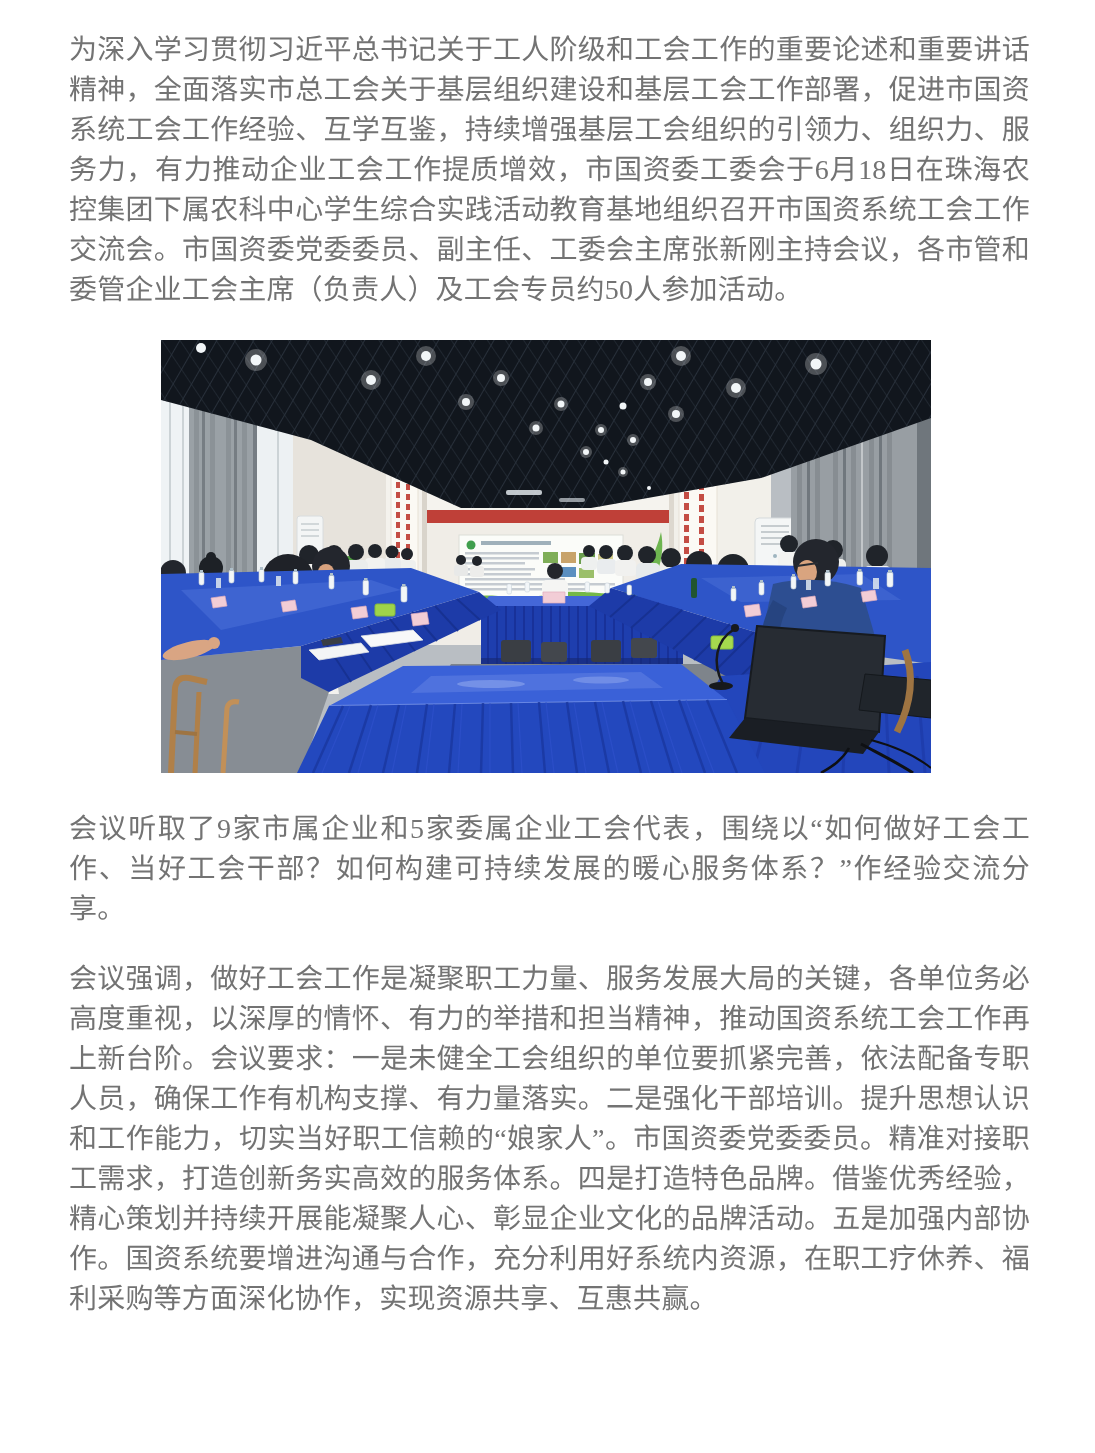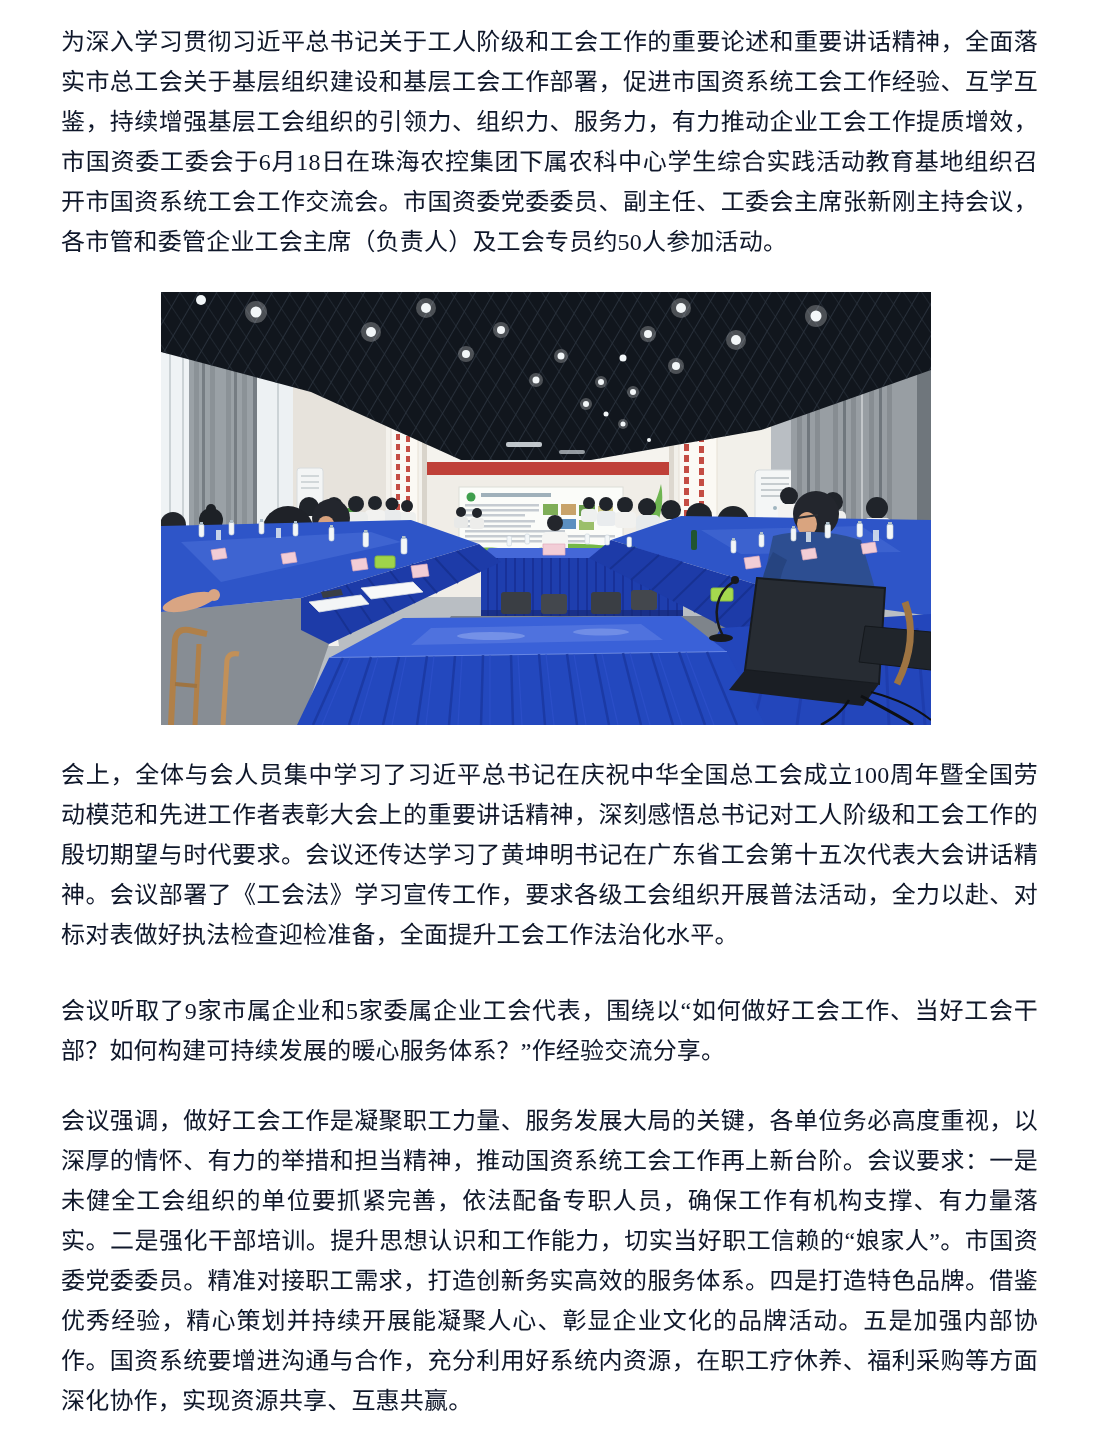--- a/index.html
+++ b/index.html
@@ -1,22 +1,22 @@
 <!DOCTYPE html>
 <html lang="zh-CN"><head>
 <meta charset="utf-8">
 <style>
   html,body{margin:0;padding:0;background:#ffffff;}
   body{width:1095px;min-height:1453px;font-family:"Liberation Serif","DejaVu Serif",serif;}
   .content{padding:18px 53px 36px 57px;}
   .para{
-    margin:4px;
-    font-size:24px;
+    margin:12px;
+    font-size:28px;
     line-height:40px;
-    color:#0f172a;
+    color:#737373;
     text-align:justify;
     letter-spacing:0.2px;
   }
   .p3{margin-top:36px;}
   .p2,.p4{margin-top:30px;}
   figure.photo{
     margin:30px 0 30px 104px;
     padding:0;
     width:770px;
     height:433px;
@@ -465,19 +465,18 @@
           <path d="M736,392 Q758,348 744,310" stroke="#9e7442" stroke-width="7" fill="none"></path>
         </g>
         <g>
           <ellipse cx="28" cy="310" rx="27" ry="8" fill="#d9a583" transform="rotate(-14 28 310)"></ellipse>
           <circle cx="53" cy="303" r="6" fill="#d9a583"></circle>
         </g>
       </g>
     </svg>
   </figure>
 
-  <p class="para p2">会上，全体与会人员集中学习了习近平总书记在庆祝中华全国总工会成立100周年暨全国劳动模范和先进工作者表彰大会上的重要讲话精神，深刻感悟总书记对工人阶级和工会工作的殷切期望与时代要求。会议还传达学习了黄坤明书记在广东省工会第十五次代表大会讲话精神。会议部署了《工会法》学习宣传工作，要求各级工会组织开展普法活动，全力以赴、对标对表做好执法检查迎检准备，全面提升工会工作法治化水平。</p>
 
   <p class="para p3">会议听取了9家市属企业和5家委属企业工会代表，围绕以“如何做好工会工作、当好工会干部？如何构建可持续发展的暖心服务体系？”作经验交流分享。</p>
 
   <p class="para p4">会议强调，做好工会工作是凝聚职工力量、服务发展大局的关键，各单位务必高度重视，以深厚的情怀、有力的举措和担当精神，推动国资系统工会工作再上新台阶。会议要求：一是未健全工会组织的单位要抓紧完善，依法配备专职人员，确保工作有机构支撑、有力量落实。二是强化干部培训。提升思想认识和工作能力，切实当好职工信赖的“娘家人”。市国资委党委委员。精准对接职工需求，打造创新务实高效的服务体系。四是打造特色品牌。借鉴优秀经验，精心策划并持续开展能凝聚人心、彰显企业文化的品牌活动。五是加强内部协作。国资系统要增进沟通与合作，充分利用好系统内资源，在职工疗休养、福利采购等方面深化协作，实现资源共享、互惠共赢。</p>
 
 </main>
 
 </body></html>

